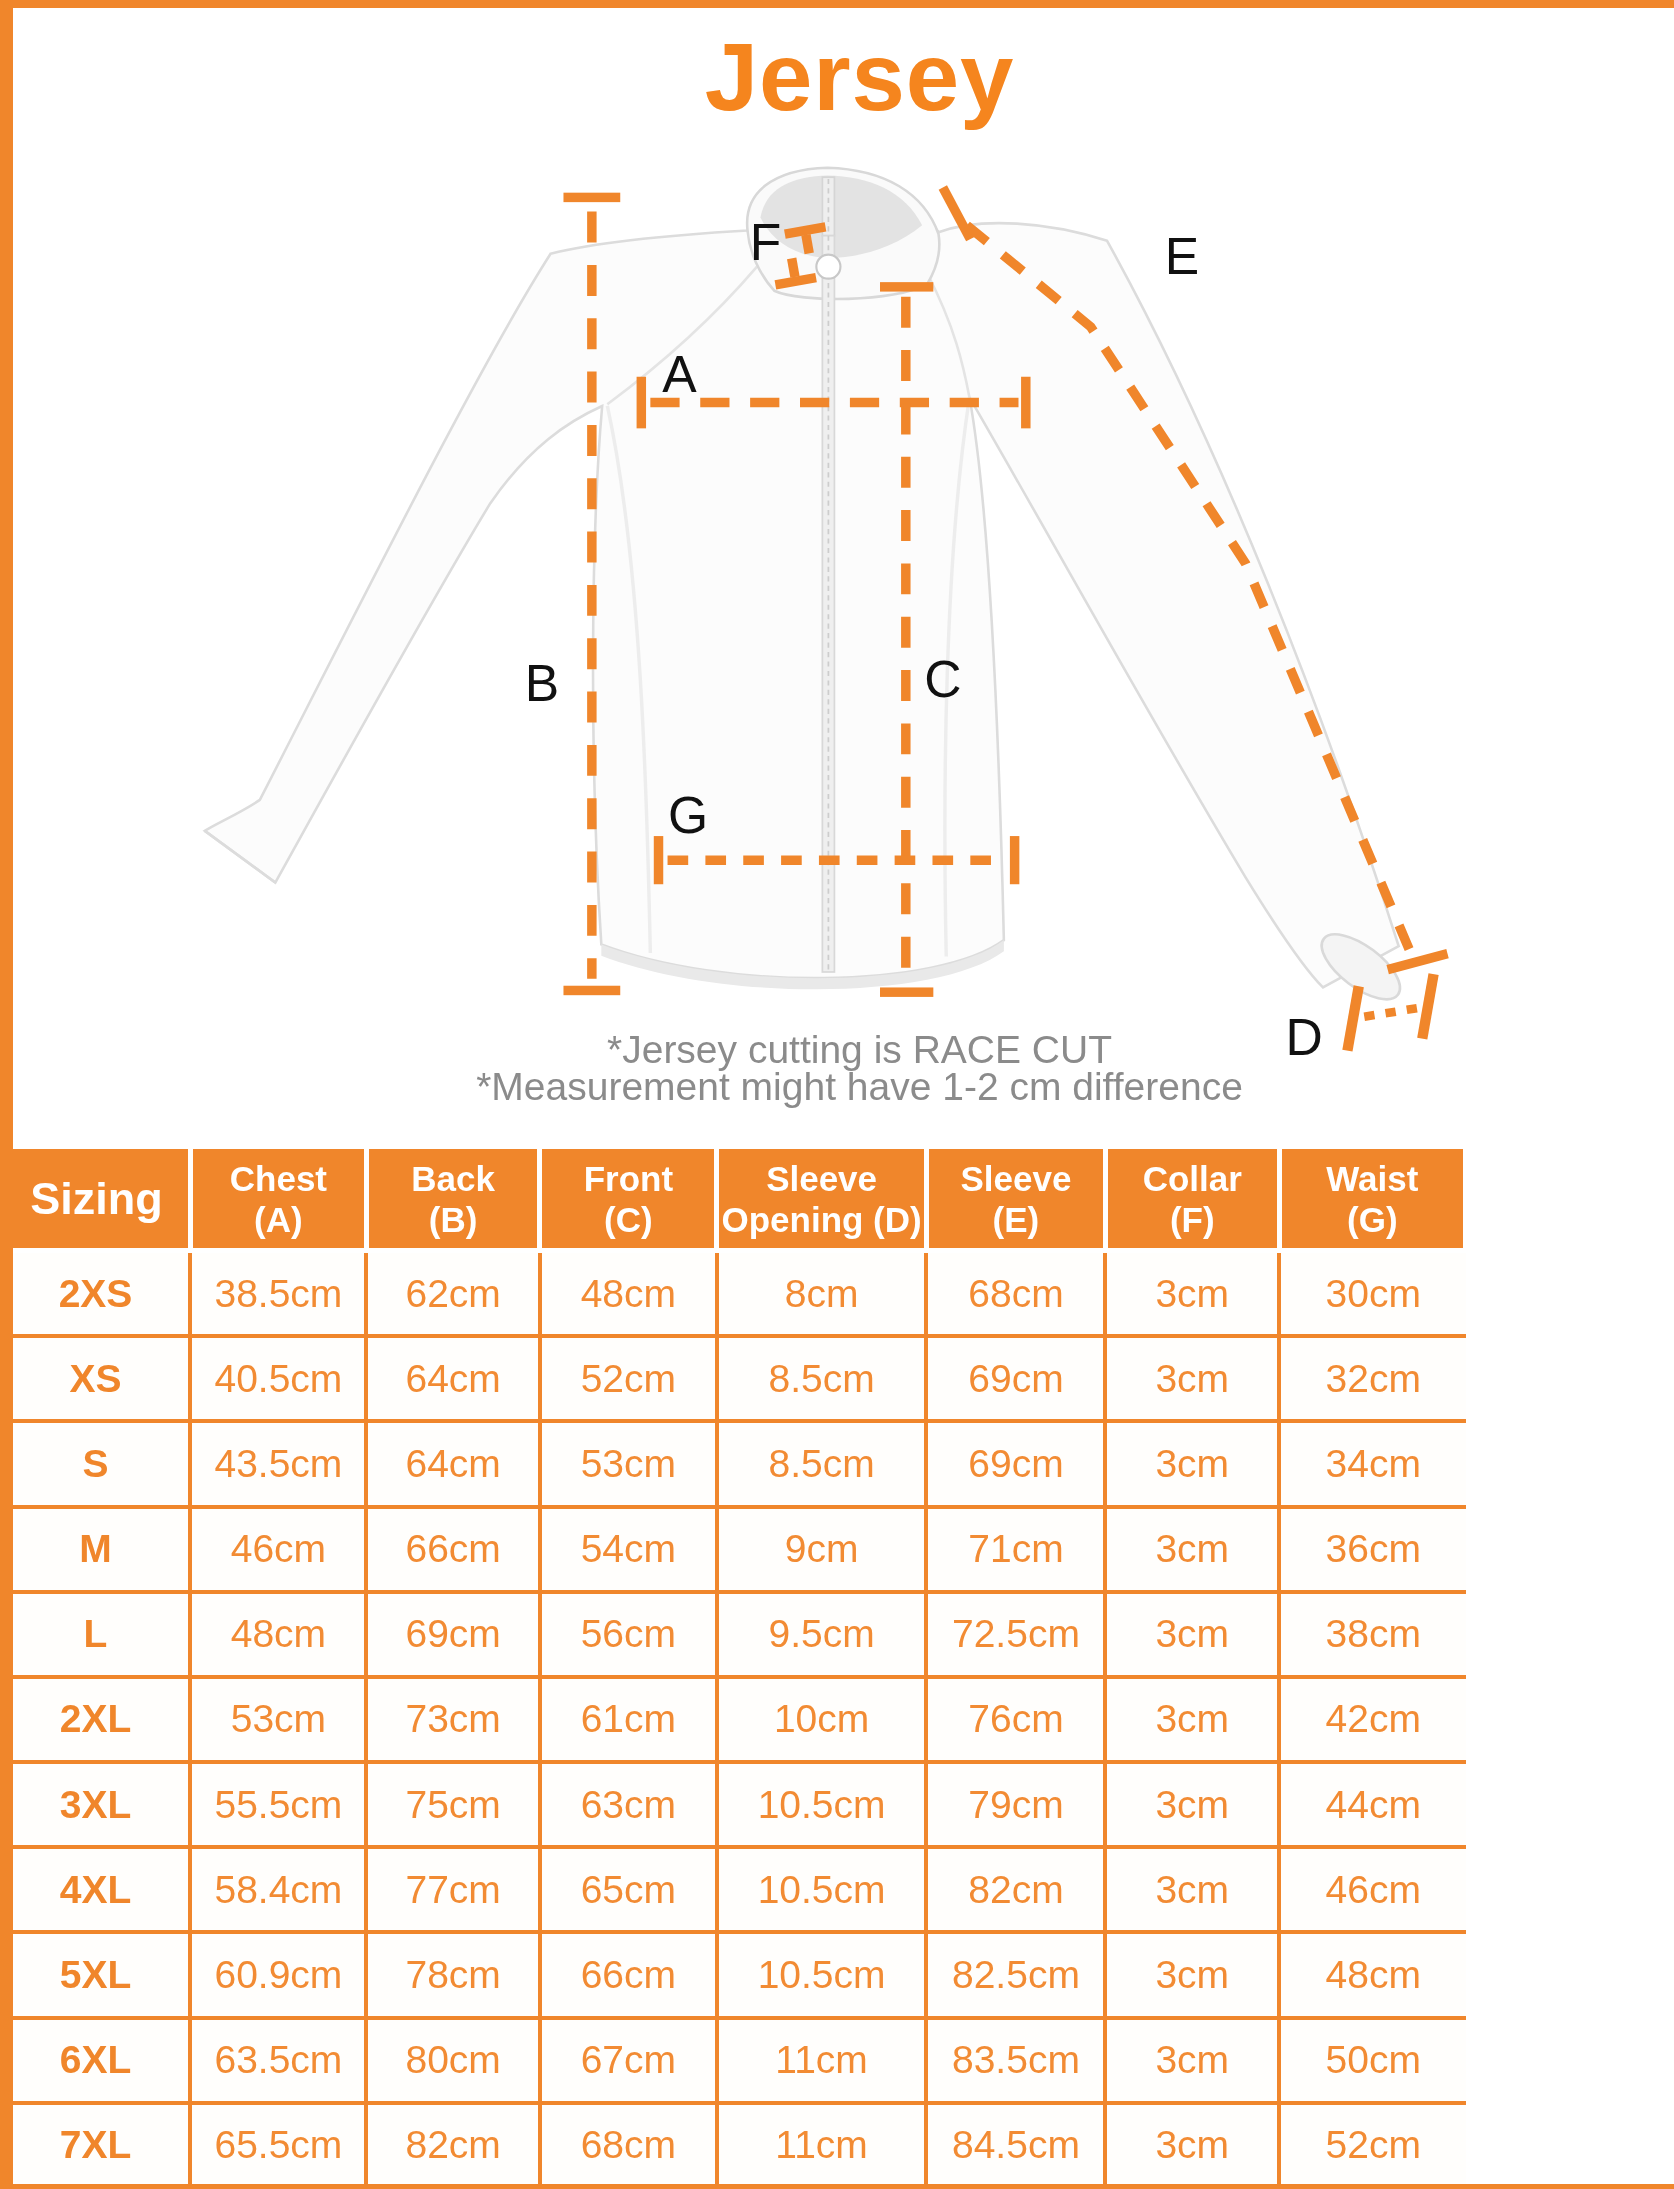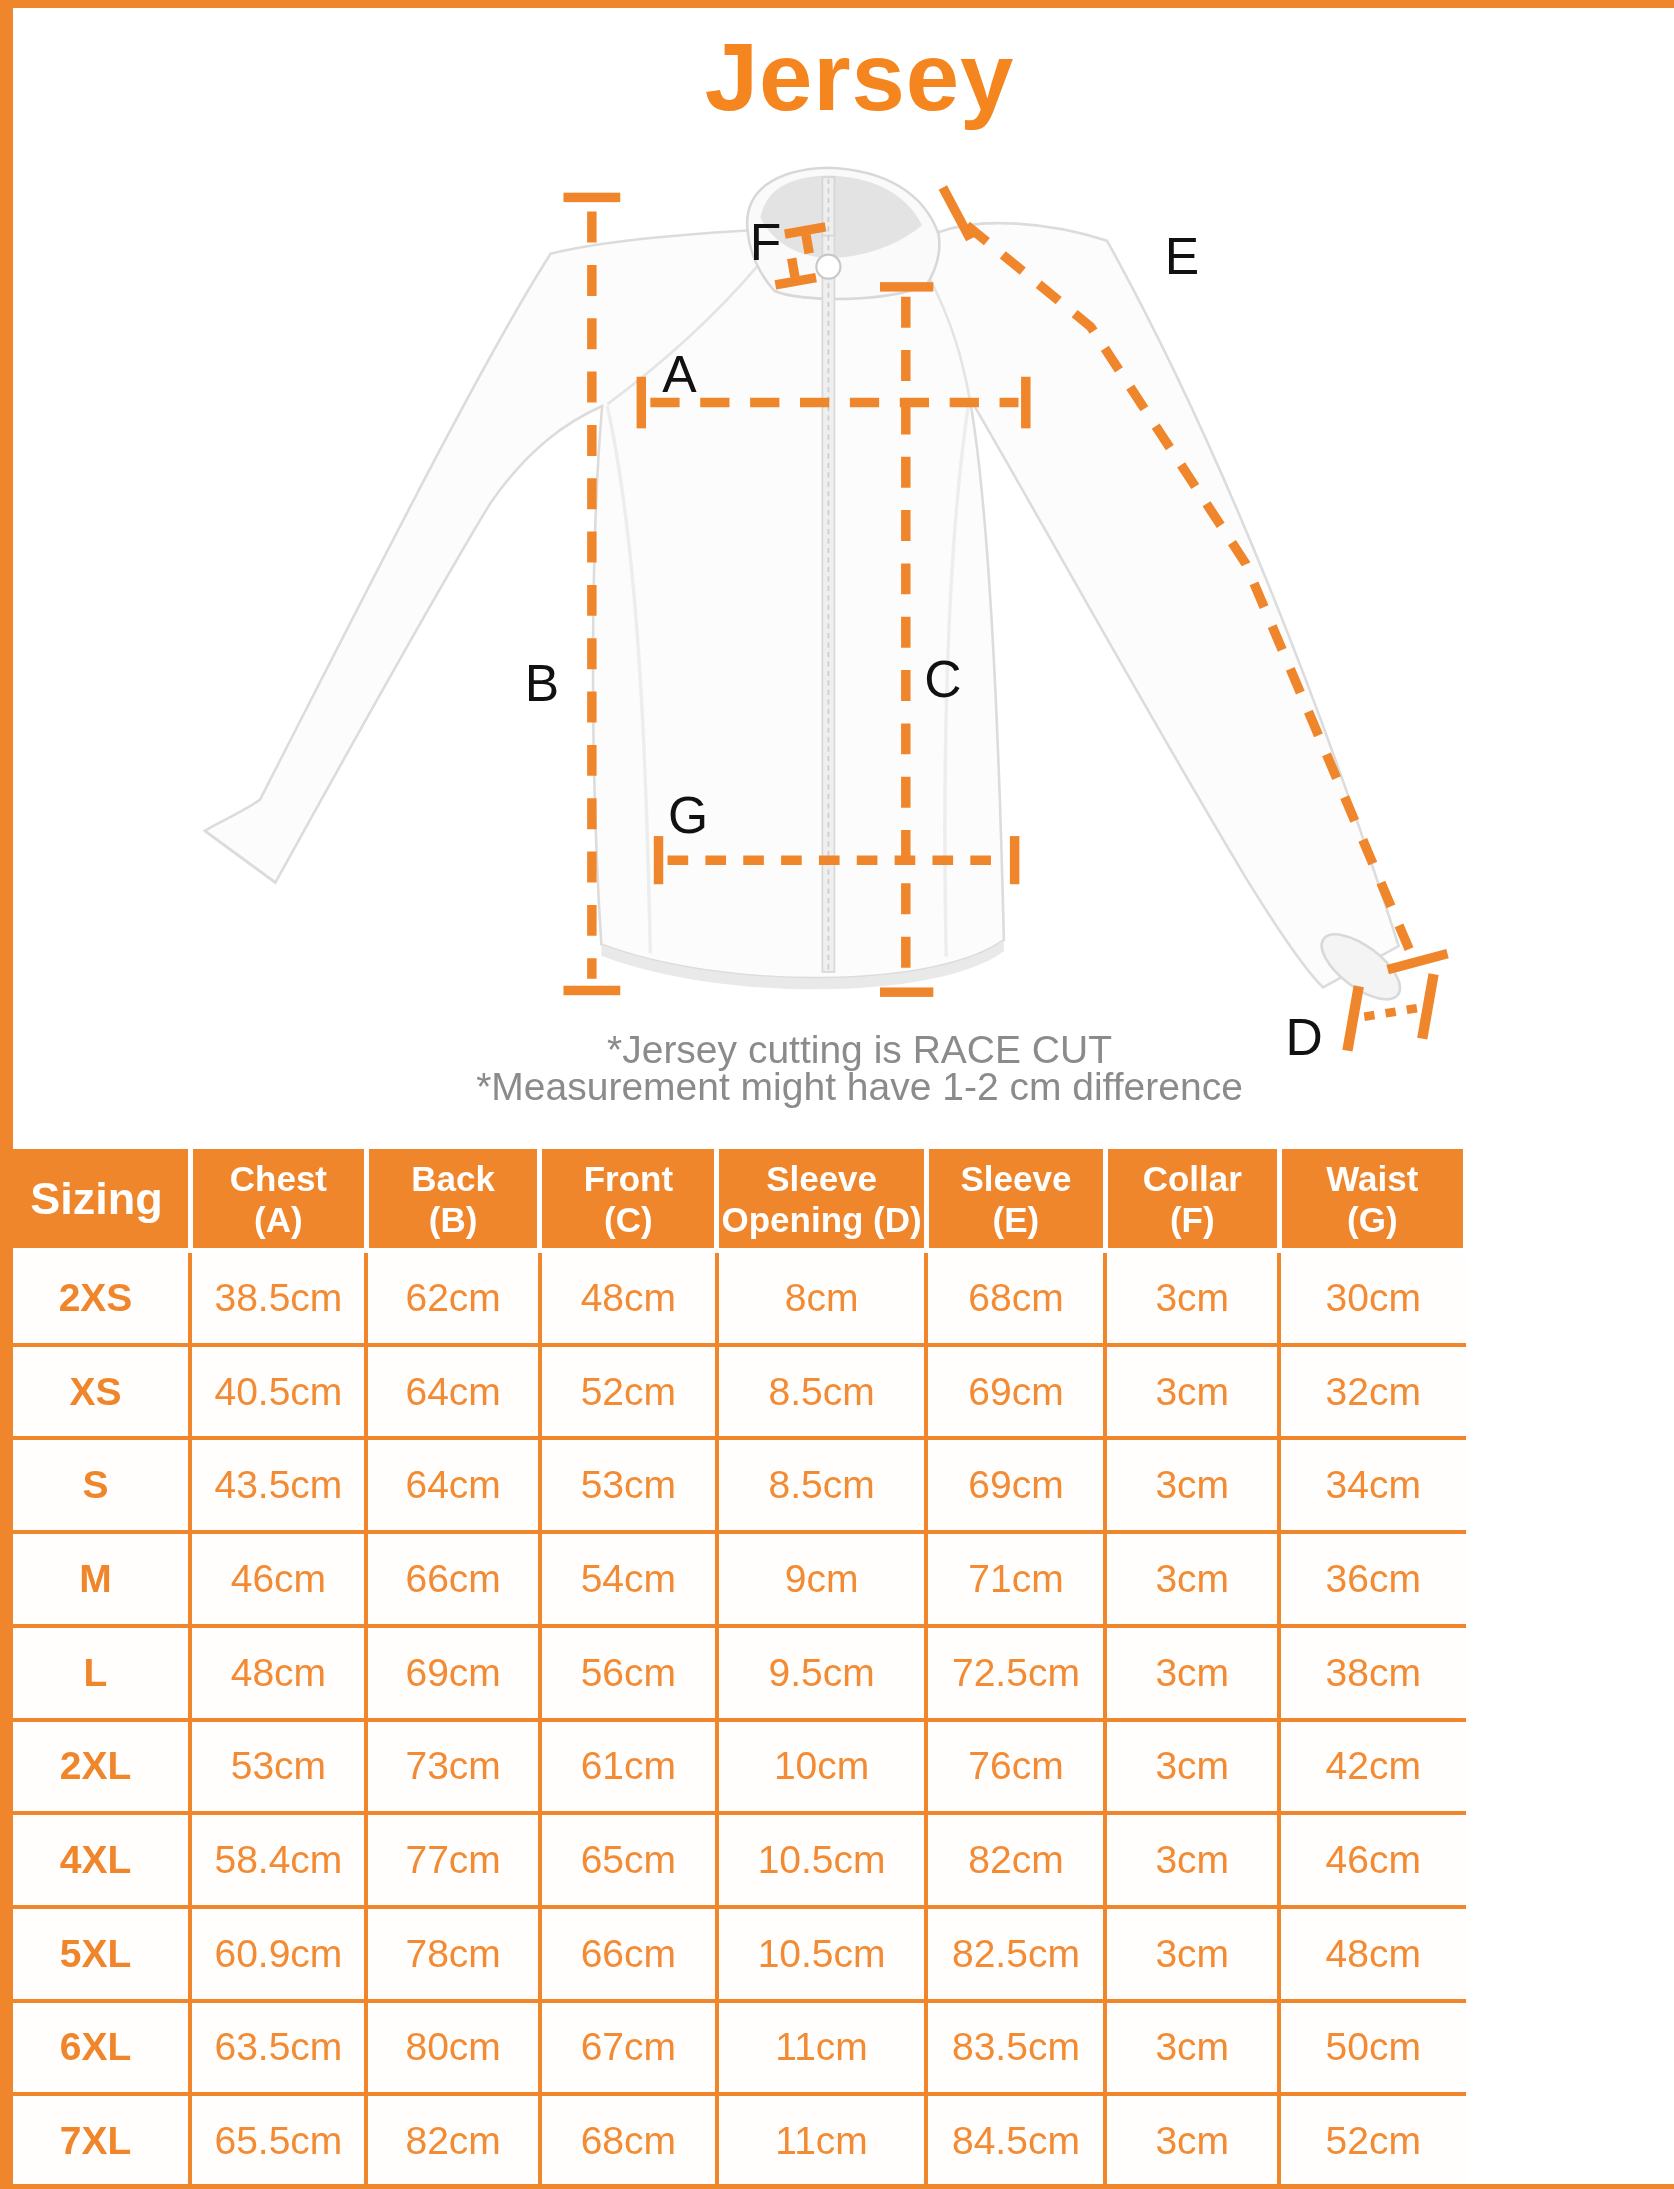--- a/index.html
+++ b/index.html
@@ -247,20 +247,30 @@
             <td class="size-cell">2XL</td>
             <td>53cm</td>
             <td>73cm</td>
             <td>61cm</td>
             <td>10cm</td>
             <td>76cm</td>
             <td>3cm</td>
             <td>42cm</td>
           </tr>
           <tr>
+            <td class="size-cell">3XL</td>
+            <td>55.5cm</td>
+            <td>75cm</td>
+            <td>63cm</td>
+            <td>10.5cm</td>
+            <td>79cm</td>
+            <td>3cm</td>
+            <td>44cm</td>
+          </tr>
+          <tr>
             <td class="size-cell">4XL</td>
             <td>58.4cm</td>
             <td>77cm</td>
             <td>65cm</td>
             <td>10.5cm</td>
             <td>82cm</td>
             <td>3cm</td>
             <td>46cm</td>
           </tr>
           <tr>

